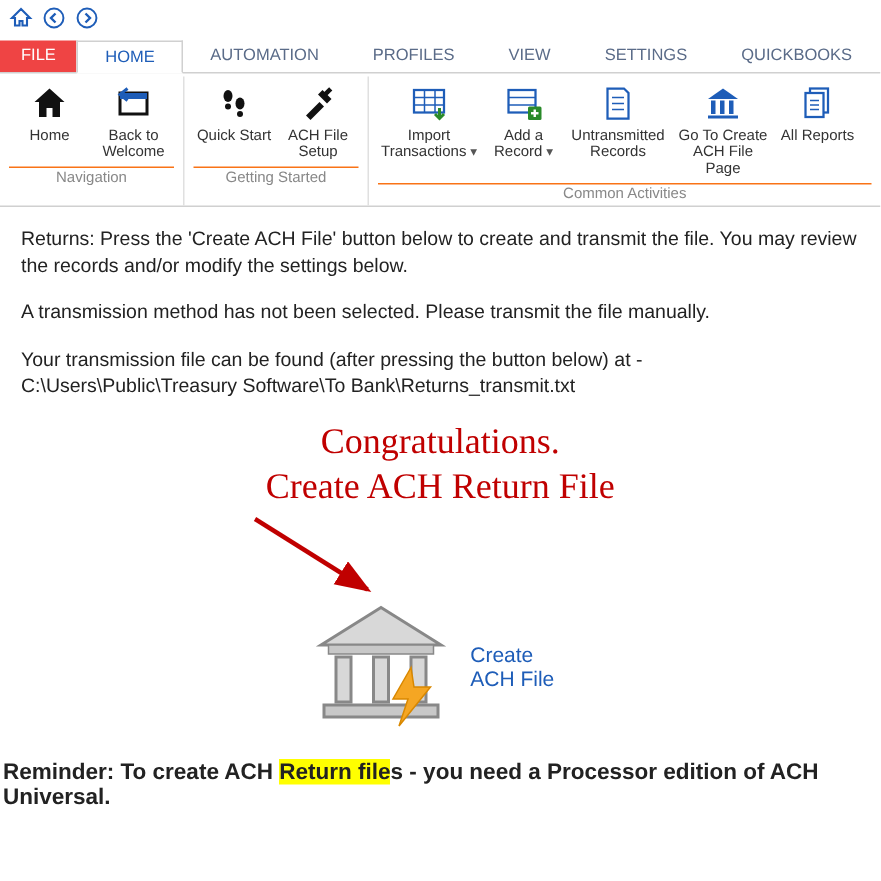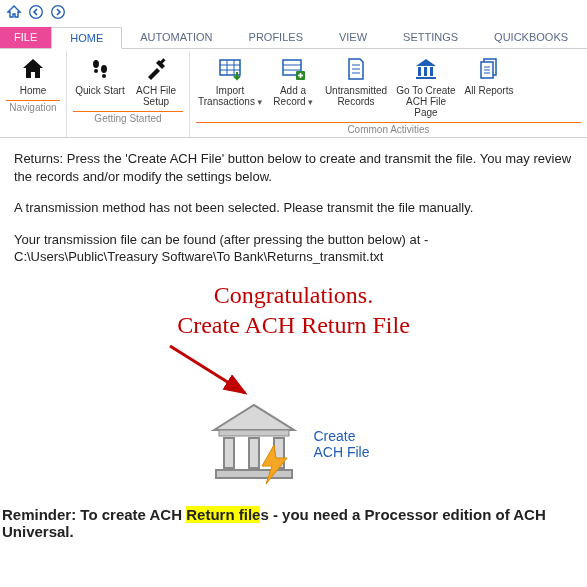--- a/index.html
+++ b/index.html
@@ -23,21 +23,21 @@
     border-bottom: 1px solid #d0d0d0;
     font-size: 11px;
   }
   .tab {
     padding: 4px 18px 4px 18px;
     color: #5a6b88;
     cursor: pointer;
     text-align: center;
   }
   .tab.file {
-    background: #ec4899;
+    background: #ef4444;
     color: #fff;
     padding: 4px 14px;
   }
   .tab.home {
     background: #fff;
     color: #1e5db8;
     border-top: 1px solid #d0d0d0;
     border-left: 1px solid #d0d0d0;
     border-right: 1px solid #d0d0d0;
     border-bottom: 1px solid #fff;
@@ -169,20 +169,30 @@
   <div class="ribbon-group">
     <div class="ribbon-items">
       <div class="ribbon-item">
         <div class="ic">
           <svg width="26" height="26" viewBox="0 0 26 26">
               <path d="M13 3 L3 12 H6 V22 H11 V16 H15 V22 H20 V12 H23 Z" fill="#111"></path>
             </svg>
         </div>
         <span>Home</span>
       </div>
+      <div class="ribbon-item">
+        <div class="ic">
+          <svg width="26" height="26" viewBox="0 0 26 26">
+              <rect x="4" y="6" width="18" height="14" fill="none" stroke="#111" stroke-width="2"></rect>
+              <rect x="4" y="6" width="18" height="4" fill="#1e5db8"></rect>
+              <path d="M9 3 L4 7 L9 11" fill="none" stroke="#1e5db8" stroke-width="2"></path>
+            </svg>
+        </div>
+        <span>Back to Welcome</span>
+      </div>
     </div>
     <div class="ribbon-group-label">Navigation</div>
   </div>
 
   <div class="ribbon-group">
     <div class="ribbon-items">
       <div class="ribbon-item">
         <div class="ic">
           <svg width="26" height="26" viewBox="0 0 26 26">
               <ellipse cx="9" cy="8" rx="3" ry="4" fill="#111"></ellipse>

